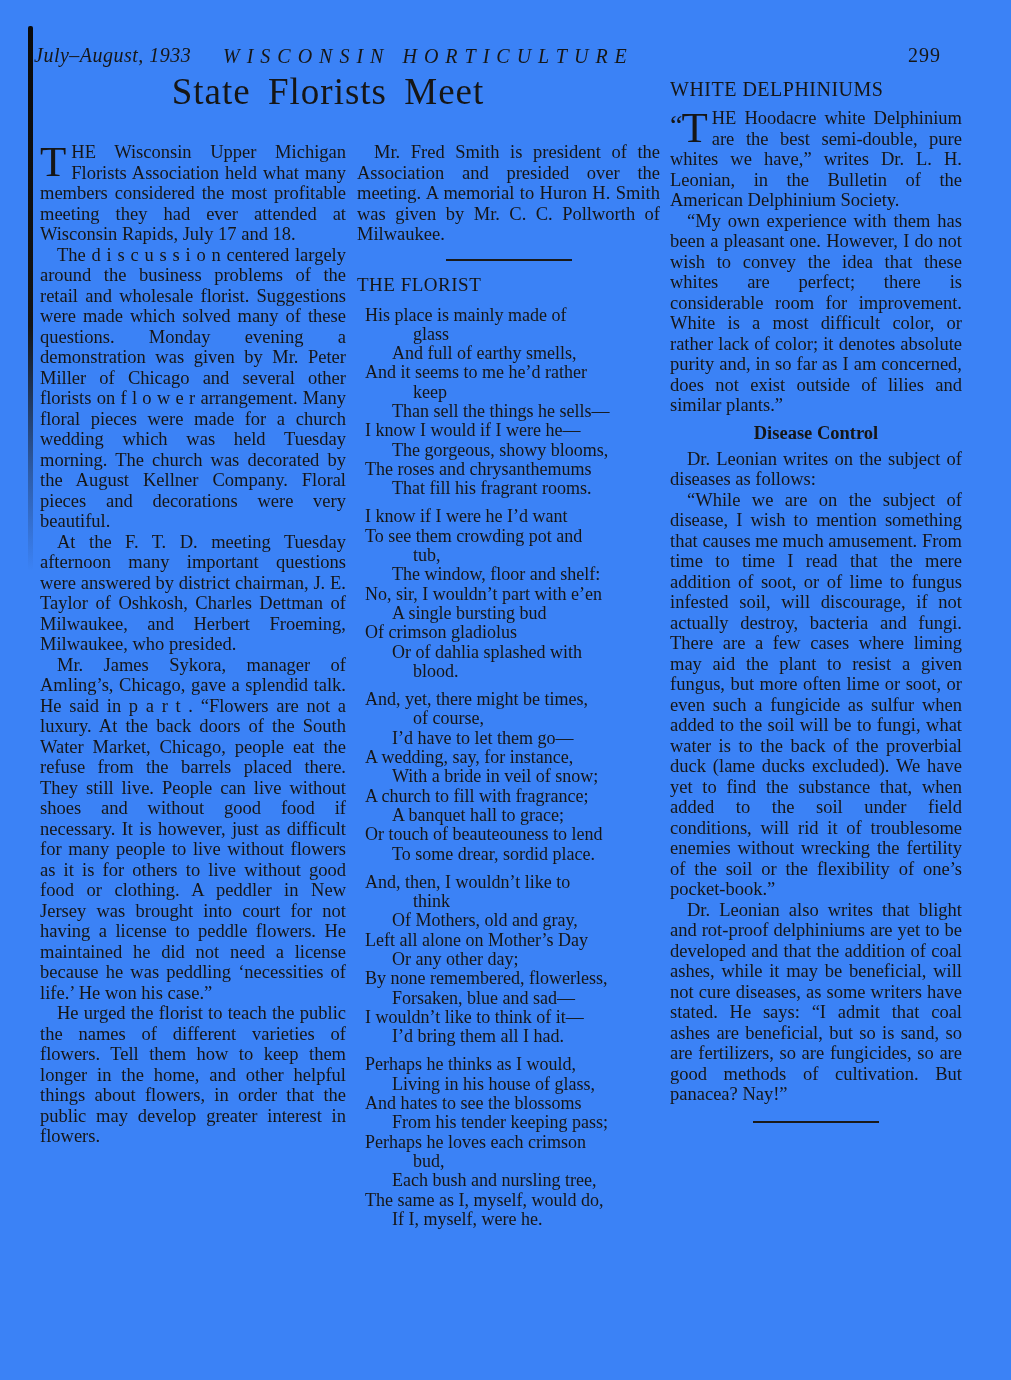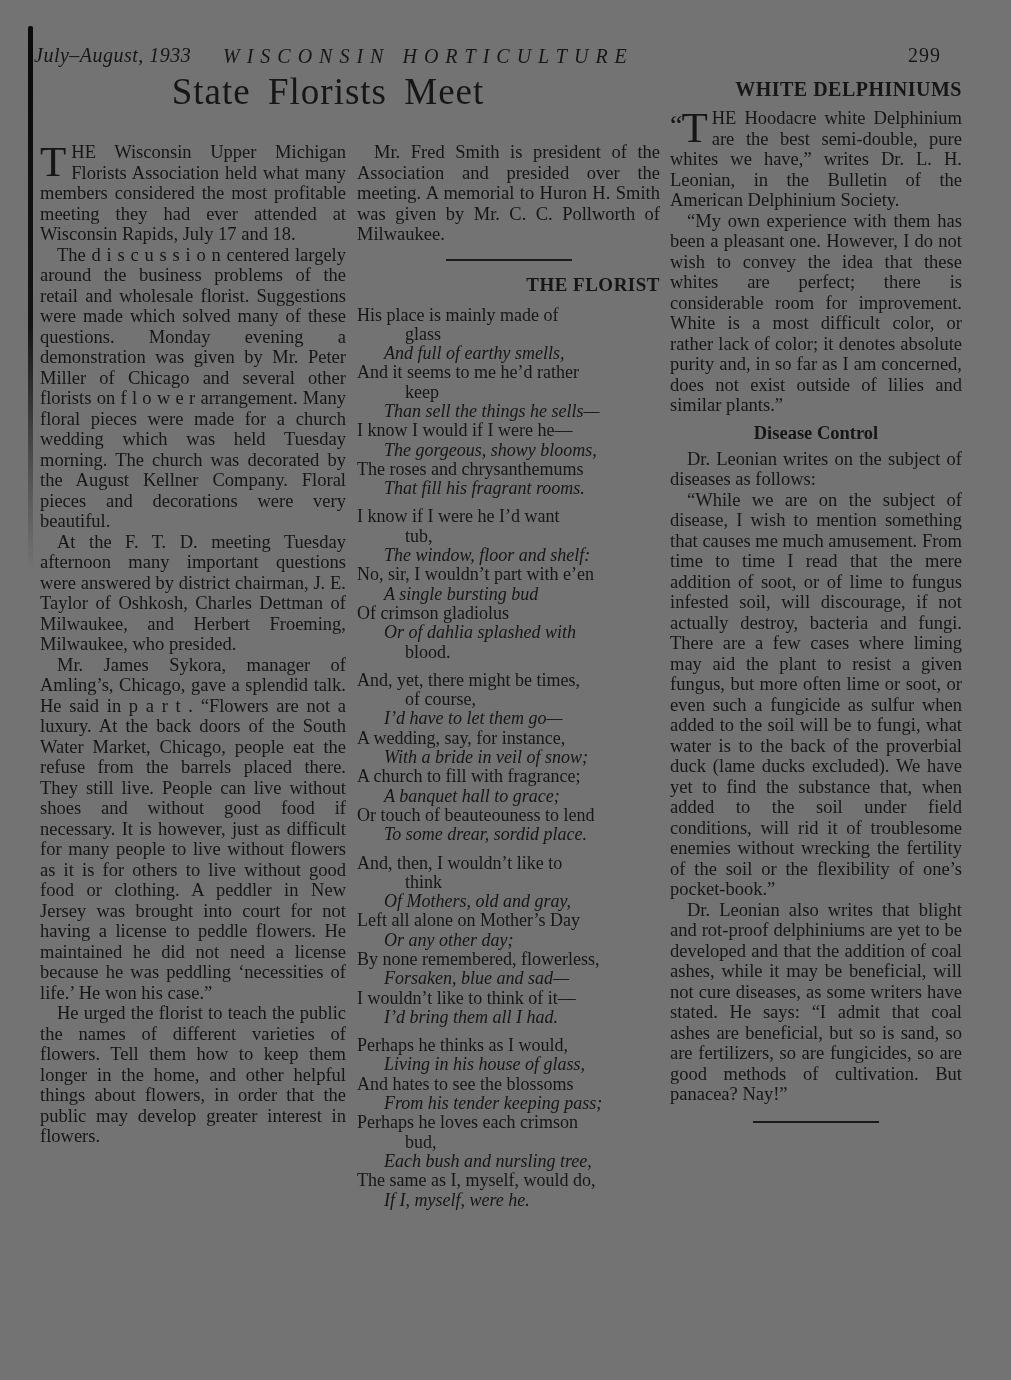--- a/index.html
+++ b/index.html
@@ -1,19 +1,19 @@
 <!DOCTYPE html>
 <html><head>
 <meta charset="utf-8">
 <style>
   html, body { margin:0; padding:0; background:#e9e8e4; }
   .page {
     position:relative;
     width:1011px; height:1380px;
-    background:#737373;
+    background:#3b82f6;
     overflow:hidden;
     font-family:"Liberation Serif","DejaVu Serif",serif;
     color:#161616;
   }
   .edge-line {
     position:absolute; left:28px; top:26px;
     width:5px; height:545px;
     background:linear-gradient(to bottom, #0a0a0a 0%, #141414 55%, rgba(20,20,20,0.35) 82%, rgba(20,20,20,0) 100%);
     border-radius:2px;
   }
@@ -57,36 +57,36 @@
 
   .rule {
     width:126px; height:0;
     border:none; border-top:2px solid #1a1a1a;
     margin:14px auto 0 auto;
   }
   #col-right .rule { margin:16px auto 12px auto; }
 
   .col-head {
     margin:13px 0 10px 0;
-    font-size:19px; font-weight:bold;
-    text-align:right; letter-spacing:0.5px;
+    font-size:19px; font-weight:normal;
+    text-align:left; letter-spacing:0.5px;
   }
   #col-right .col-head { margin:0 0 7px 0; font-size:20px; }
 
   .sub-head {
     margin:7px 0 5px 0;
     font-size:18.5px; font-weight:bold;
     text-align:center;
   }
 
   .poem { text-align:left; margin-top:2px; }
   .poem-line { font-size:18px; line-height:19.3px; }
-  .poem-line.ind1 { padding-left:27px;font-style:italic; }
+  .poem-line.ind1 { padding-left:27px; }
   .poem-line.ind2 { padding-left:48px; }
-  .stanza { margin-bottom:9px; }
+  .stanza { margin-bottom:9px;margin-left:8px; }
   .stanza.attribution { margin-top:11px; }
 </style>
 </head>
 <body>
 
 <div class="page">
 
   <div class="edge-line"></div>
 
   <div class="hdr-issue">July–August, 1933</div>
@@ -115,20 +115,21 @@
           <div class="poem-line ind0">And it seems to me he’d rather</div>
           <div class="poem-line ind2">keep</div>
           <div class="poem-line ind1">Than sell the things he sells—</div>
           <div class="poem-line ind0">I know I would if I were he—</div>
           <div class="poem-line ind1">The gorgeous, showy blooms,</div>
           <div class="poem-line ind0">The roses and chrysanthemums</div>
           <div class="poem-line ind1">That fill his fragrant rooms.</div>
         </div>
       <div class="stanza">
           <div class="poem-line ind0">I know if I were he I’d want</div>
+          <div class="poem-line ind0">To see them crowding pot and</div>
           <div class="poem-line ind2">tub,</div>
           <div class="poem-line ind1">The window, floor and shelf:</div>
           <div class="poem-line ind0">No, sir, I wouldn’t part with e’en</div>
           <div class="poem-line ind1">A single bursting bud</div>
           <div class="poem-line ind0">Of crimson gladiolus</div>
           <div class="poem-line ind1">Or of dahlia splashed with</div>
           <div class="poem-line ind2">blood.</div>
         </div>
       <div class="stanza">
           <div class="poem-line ind0">And, yet, there might be times,</div>

